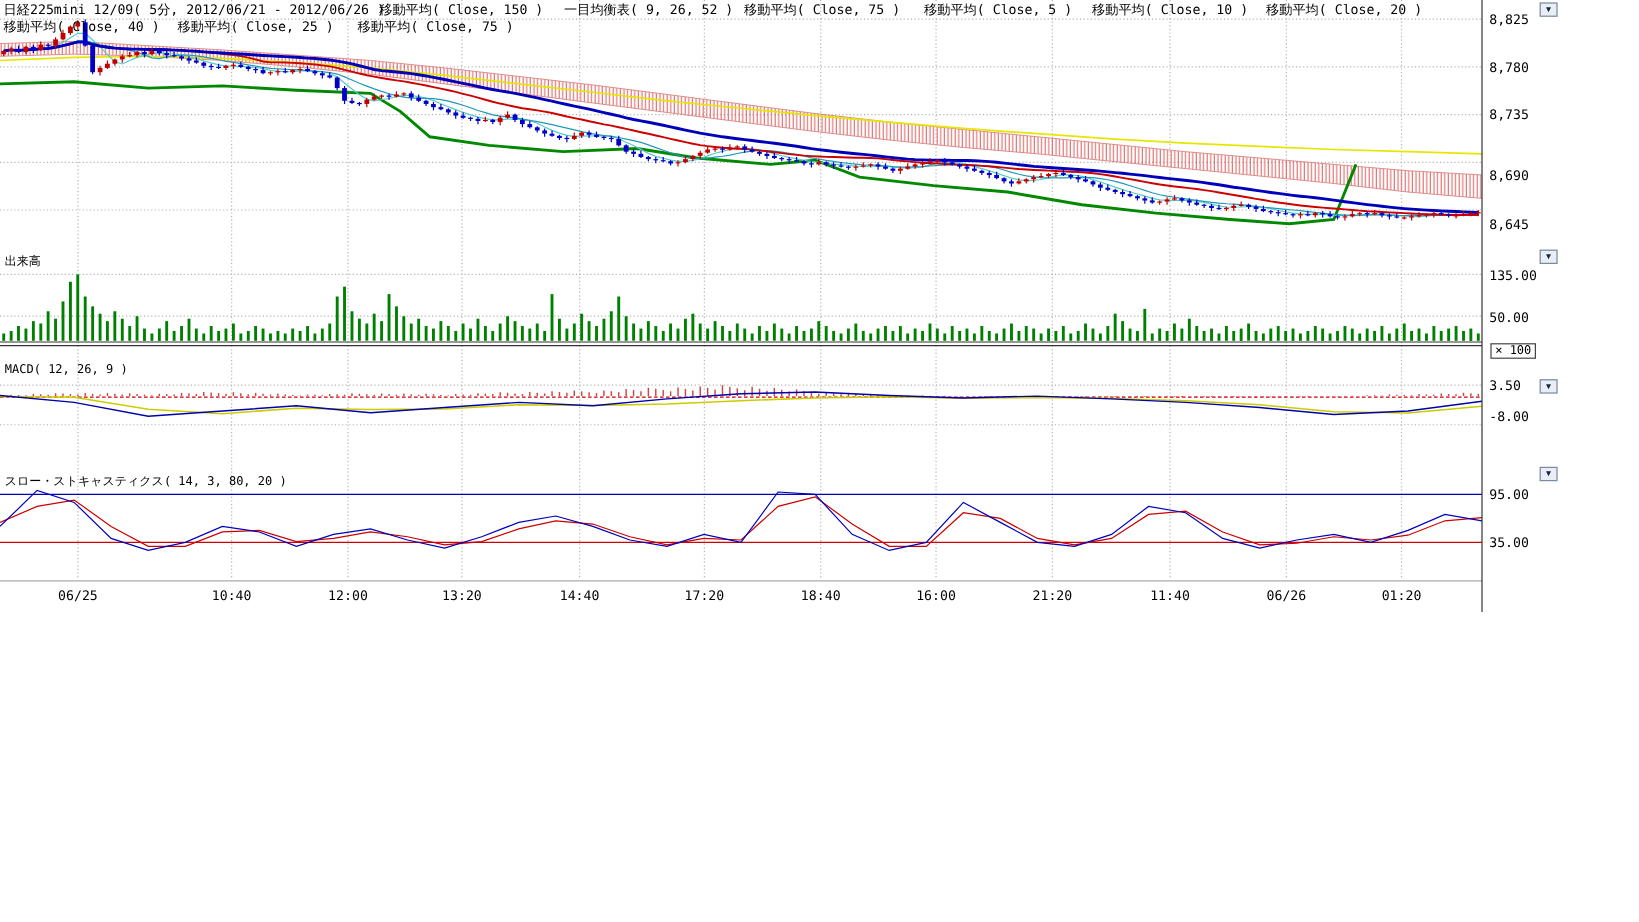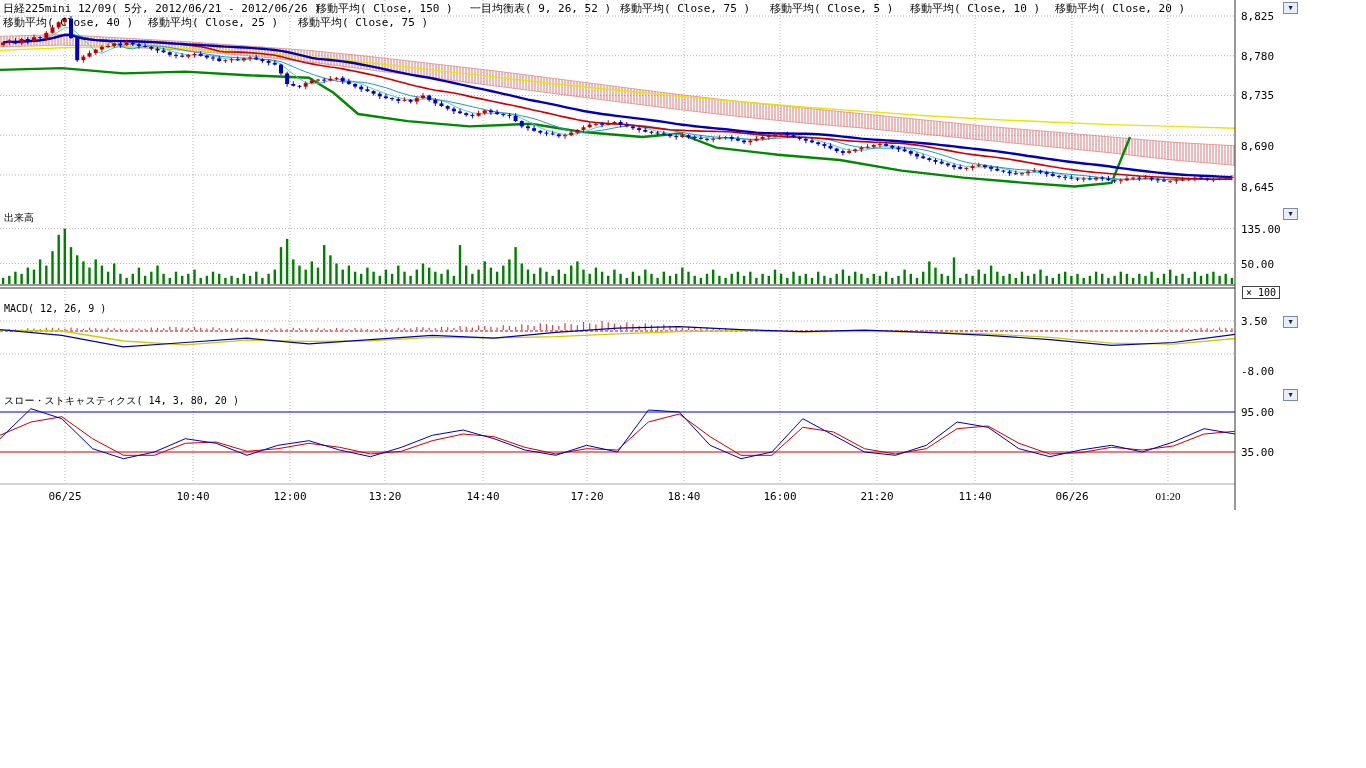--- a/index.html
+++ b/index.html
@@ -900,32 +900,32 @@
 
   <div id="axis-layer">
       <div class="axis-label" style="top: 10px;">8,825</div>
       <div class="axis-label" style="top: 49.7498px;">8,780</div>
       <div class="axis-label" style="top: 89.4997px;">8,735</div>
       <div class="axis-label" style="top: 140px;">8,690</div>
       <div class="axis-label" style="top: 168.999px; margin-top: 12px;">8,645</div>
       <div class="axis-label" style="top: 222.65px;">135.00</div>
       <div class="axis-label" style="top: 257.5px;">50.00</div>
       <div class="axis-label" style="top: 314.955px;">3.50</div>
-      <div class="axis-label" style="top: 365px;">-8.00</div>
+      <div class="axis-label" style="top: 341px;">-8.00</div>
       <div class="axis-label" style="top: 406px;">95.00</div>
       <div class="axis-label" style="top: 446.002px; text-align: right;">35.00</div>
     </div>
   <div id="time-layer">
       <div class="time-label" style="left: 32.961px;">06/25</div>
       <div class="time-label" style="left: 161.03px;">10:40</div>
       <div class="time-label" style="left: 257.978px;">12:00</div>
       <div class="time-label" style="left: 352.949px;">13:20</div>
       <div class="time-label" style="left: 451.009px;">14:40</div>
       <div class="time-label" style="left: 554.995px;">17:20</div>
       <div class="time-label" style="left: 651.943px;">18:40</div>
       <div class="time-label" style="left: 748.026px;">16:00</div>
       <div class="time-label" style="left: 844.973px;">21:20</div>
       <div class="time-label" style="left: 943.033px;">11:40</div>
       <div class="time-label" style="left: 1039.98px;">06/26</div>
-      <div class="time-label" style="left: 1135.94px; font-family: Liberation Serif, serif;">01:20</div>
+      <div class="time-label" style="left: 1135.94px;">01:20</div>
     </div>
 
 </div>
 
 </body></html>

